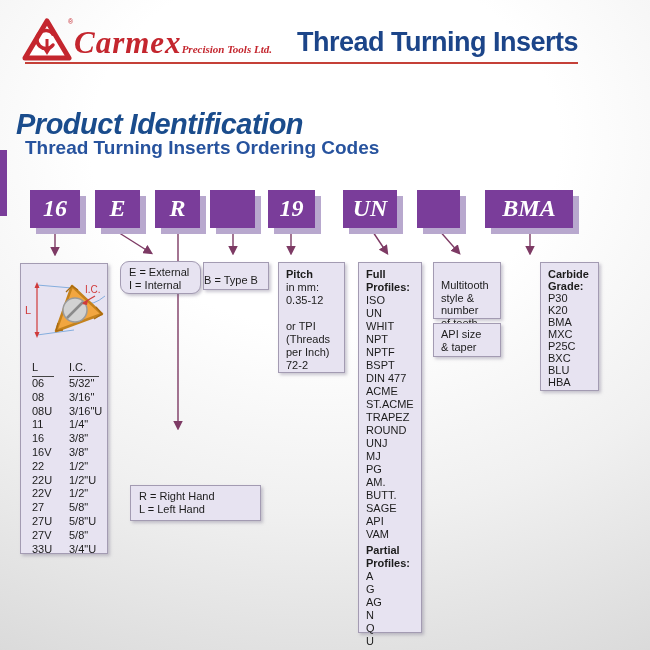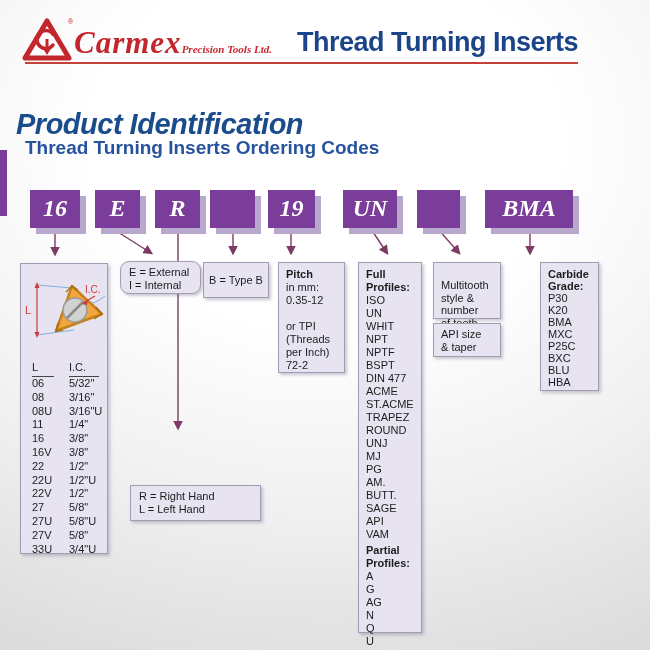--- a/index.html
+++ b/index.html
@@ -40,21 +40,21 @@
   
   .arrows { position:absolute; left:0; top:0; z-index:1; }
   
   .ebox { position:absolute; background:#e7e3f1; border:1px solid #a39bb2;
           box-shadow:2px 2px 3px rgba(110,100,130,0.35);
           font-size:11px; color:#1c1c1c; z-index:2; }
   .lines div { line-height:13px; min-height:13px; }
   .b { font-weight:bold; }
   #box-size     { left:20px;  top:263px; width:88px;  height:291px; }
   #box-ei       { left:120px; top:261px; width:81px;  height:33px;  padding:4px 0 0 8px;border-radius:9px; }
-  #box-b        { left:203px; top:262px; width:66px;  height:36px;  line-height:34px; text-align:center; }
+  #box-b        { left:203px; top:262px; width:66px;  height:28px;  line-height:34px; text-align:left; }
   #box-pitch    { left:278px; top:262px; width:67px;  height:111px; padding:5px 0 0 7px; }
   #box-profiles { left:358px; top:262px; width:64px;  height:371px; padding:5px 2px 0 7px; }
   #box-multi    { left:433px; top:262px; width:68px;  height:57px;  padding:16px 0 0 7px; }
   #box-multi .lines div { line-height:12.5px; min-height:12.5px; }
   #box-api      { left:433px; top:323px; width:68px;  height:34px;  padding:4px 0 0 7px; }
   #box-carbide  { left:508px; top:262px; width:59px;  height:129px; padding:5px 0 0 7px;margin-left:32px; }
   #box-carbide .lines div { line-height:12px; min-height:12px; }
   #box-hand     { left:130px; top:437px; width:131px; height:36px;  padding:4px 0 0 8px;margin-top:48px; }
   #box-profiles .partial-title { margin-top:3px; }
   

